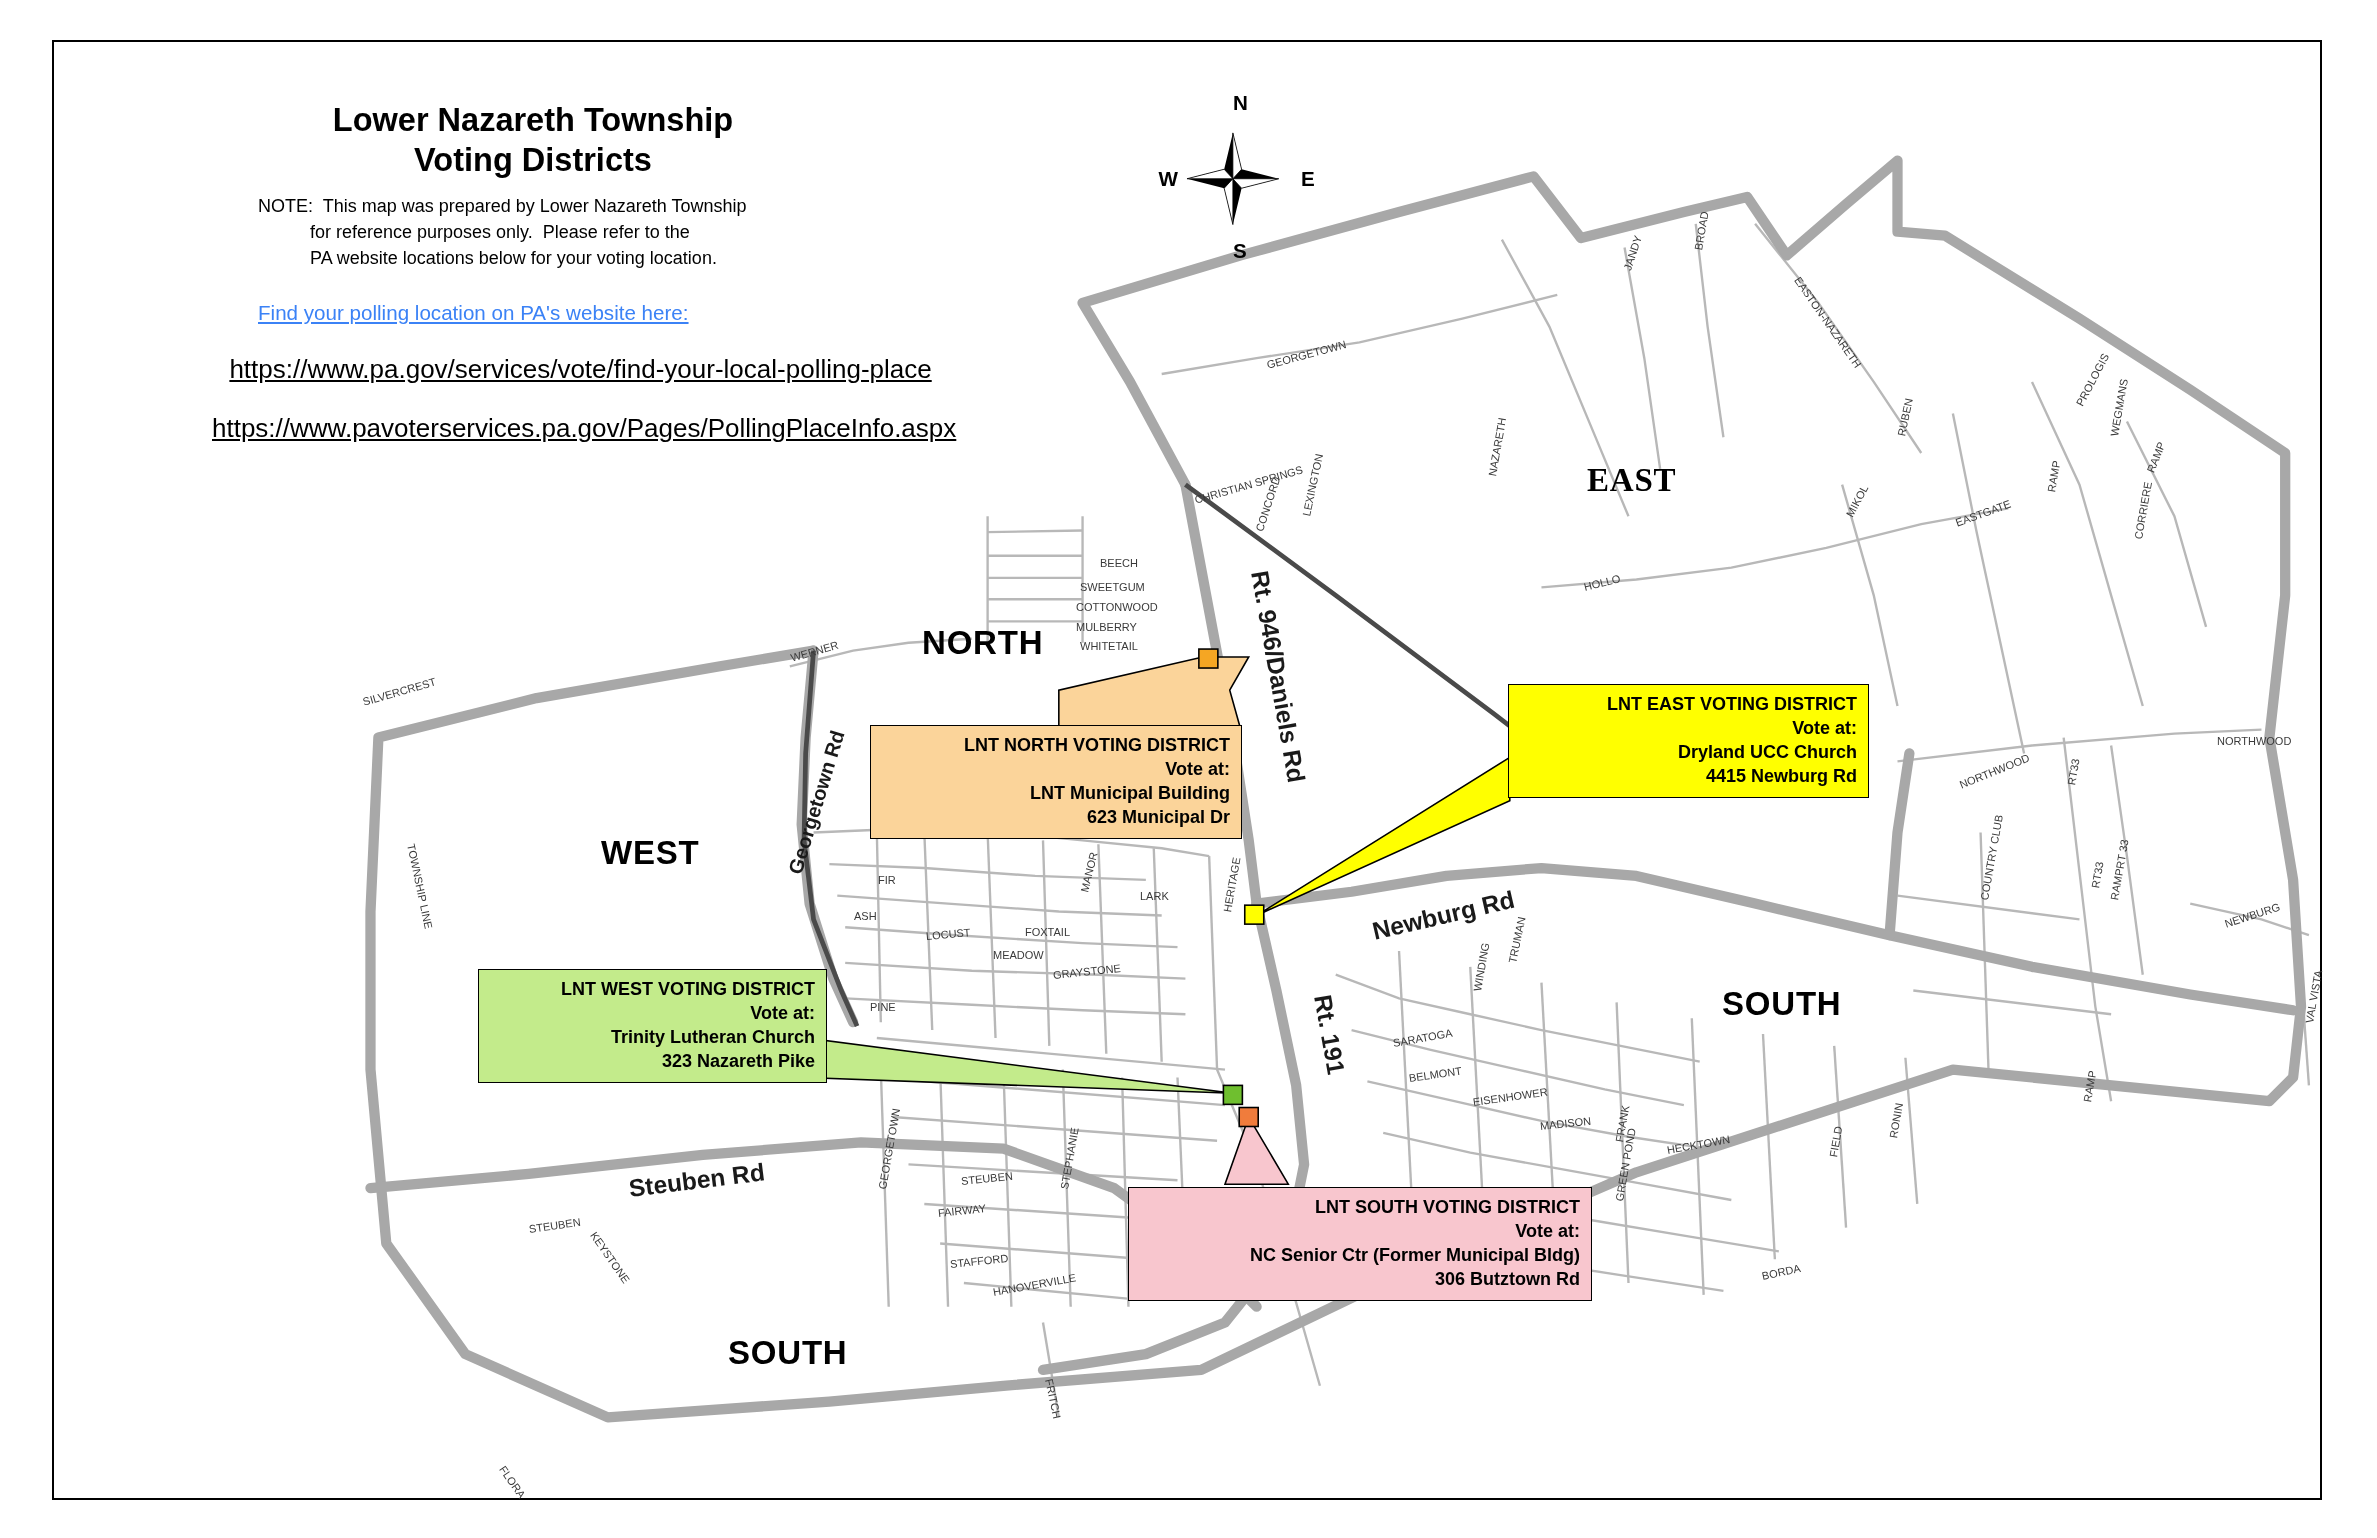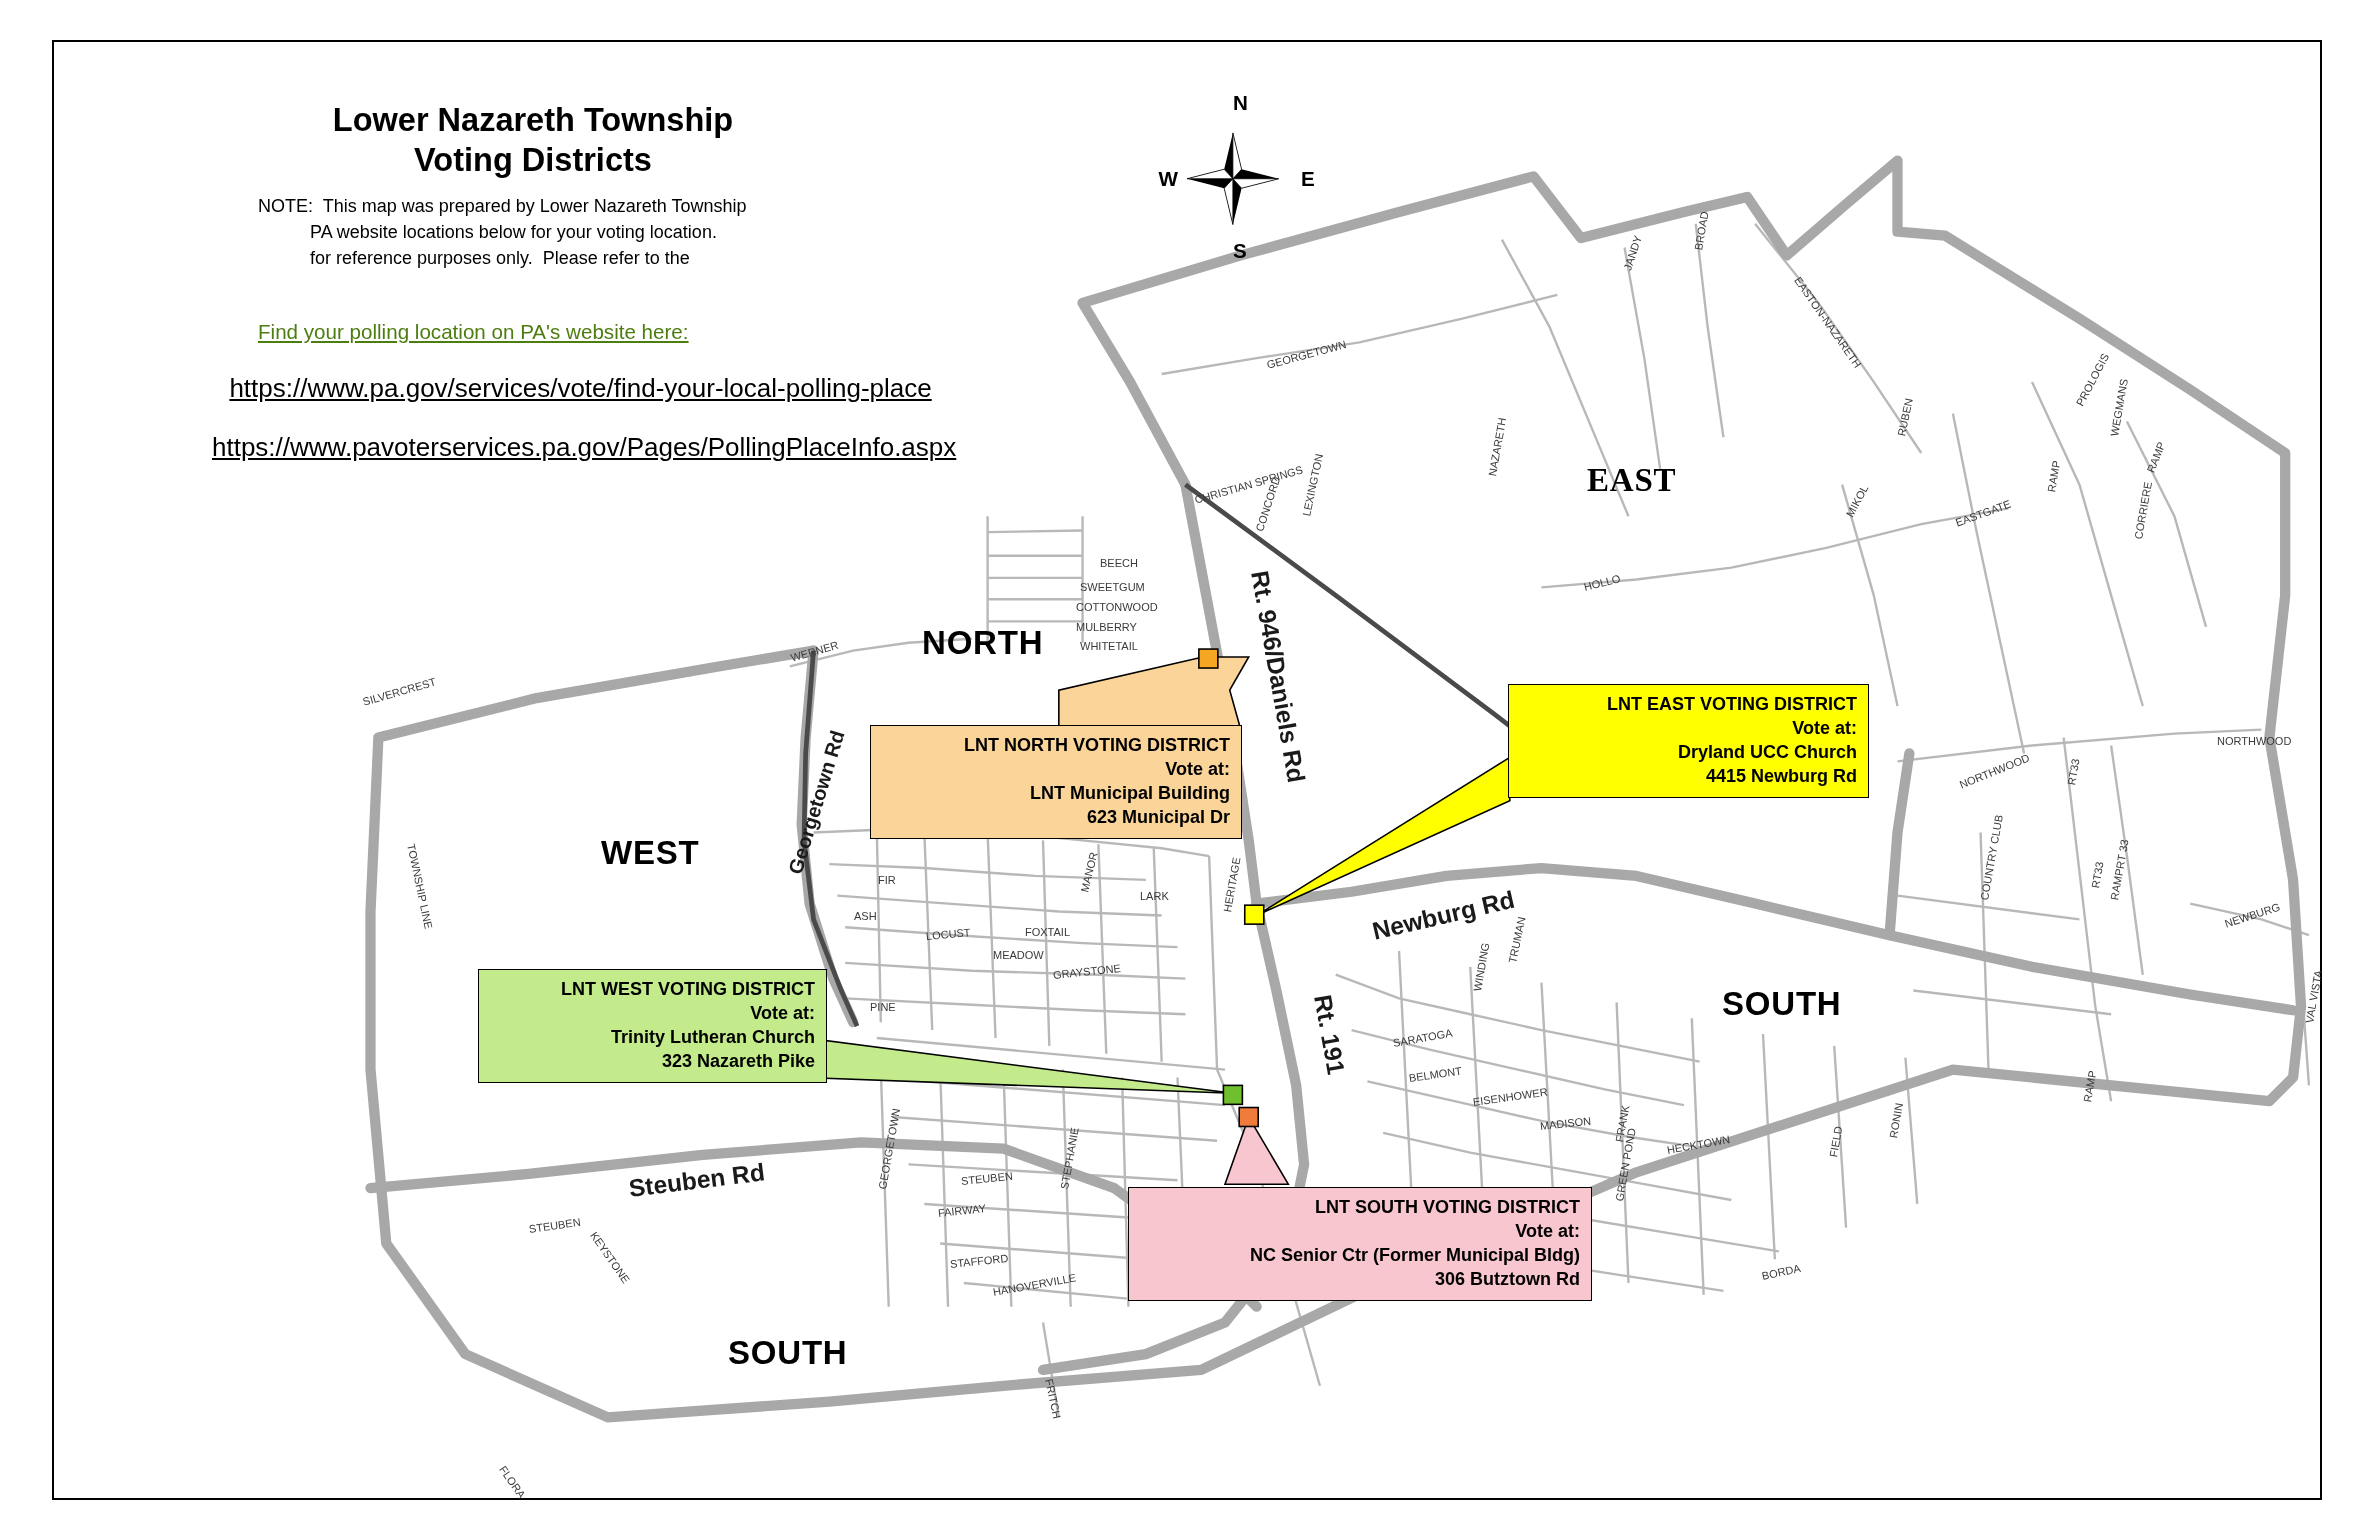--- a/index.html
+++ b/index.html
@@ -58,24 +58,24 @@
     line-height: 1.45;
     color: #000;
   }
   #note-block .nl {
     white-space: pre;
   }
   #note-block .nl.indent {
     padding-left: 52px;
   }
   #find-line {
-    margin-top: 49px;
+    margin-top: 30px;
     margin-left: 46px;
     font-size: 20.6px;
-    color: #4d7c0f;
+    color: #3b82f6;
     text-decoration: underline;
     display: inline-block;
   }
   .url-line {
     margin-left: 17.4px;
     margin-top: 28.5px;
     font-size: 26px;
     color: #000;
     text-decoration: underline;
     display: block;
@@ -278,22 +278,22 @@
         <polygon points="-58,0 -11,-12 0,0" fill="#ffffff" stroke="#000" stroke-width="1"></polygon>
       </g>
     </svg>
 
     <div id="title-block">
       <div class="title-line">Lower Nazareth Township</div>
       <div class="title-line">Voting Districts</div>
 
       <div id="note-block">
         <div class="nl">NOTE:  This map was prepared by Lower Nazareth Township</div>
+        <div class="nl indent">for reference purposes only.  Please refer to the</div>
         <div class="nl indent">PA website locations below for your voting location.</div>
-        <div class="nl indent">for reference purposes only.  Please refer to the</div>
       </div>
 
       <div id="find-line">Find your polling location on PA's website here:</div>
 
       <a class="url-line" href="#">https://www.pa.gov/services/vote/find-your-local-polling-place</a>
       <a class="url-line second" href="#">https://www.pavoterservices.pa.gov/Pages/PollingPlaceInfo.aspx</a>
     </div>
 
     <div id="compass">
       <span class="compass-letter" style="left:73px; top:-12.7px;">N</span>

